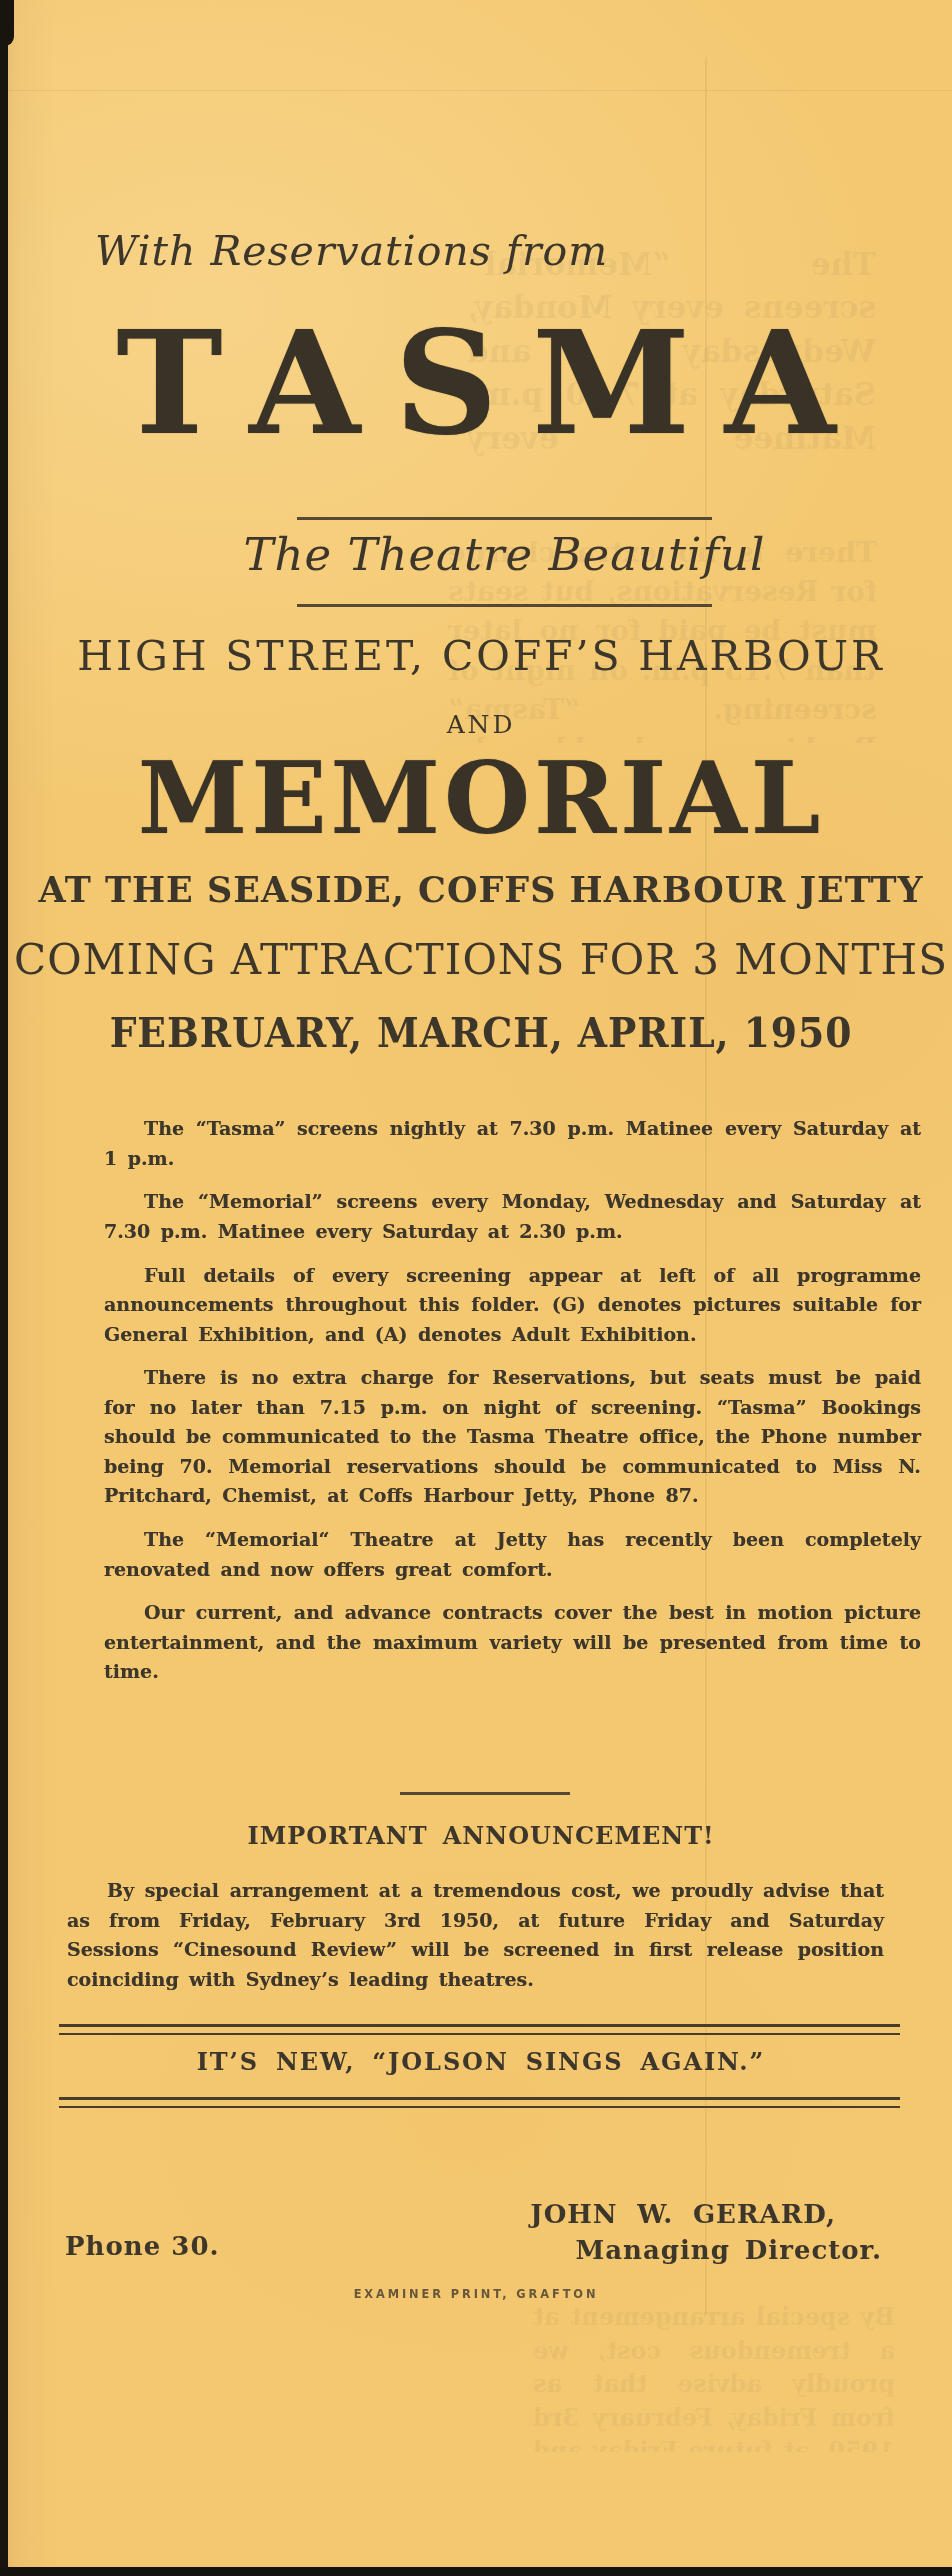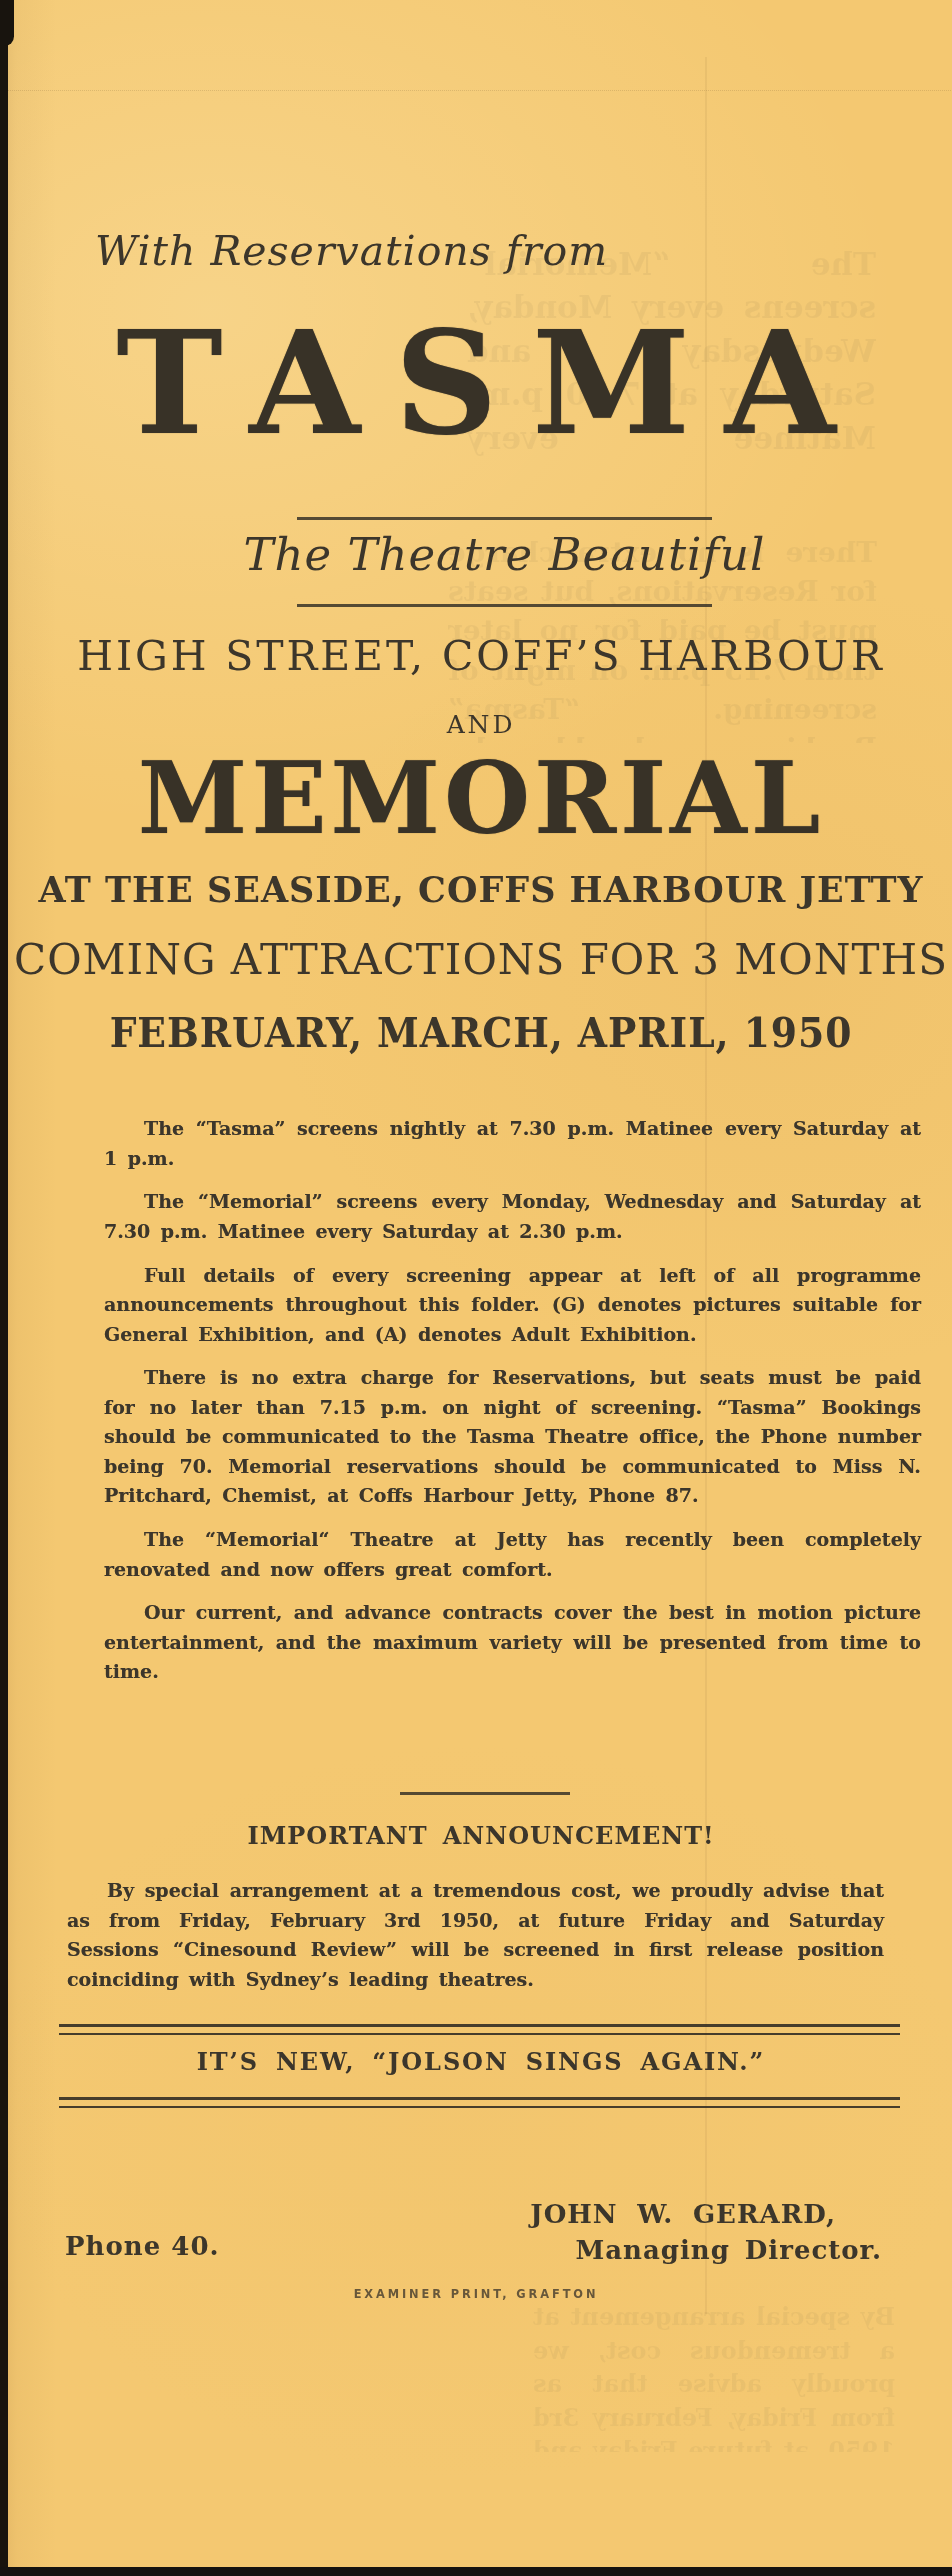--- a/index.html
+++ b/index.html
@@ -124,18 +124,18 @@
     <span class="ln"></span>
       <span class="ln" style="margin-bottom:0;"></span>
   </div>
   <div class="abs banner">IT’S NEW, “JOLSON SINGS AGAIN.”</div>
   <div class="abs double-rule dr-b">
     <span class="ln"></span>
       <span class="ln" style="margin-bottom:0;"></span>
   </div>
 
   <div class="abs sig-name">JOHN W. GERARD,</div>
-  <div class="abs phone-bottom">Phone 40.</div>
+  <div class="abs phone-bottom">Phone 30.</div>
   <div class="abs sig-title">Managing Director.</div>
   <div class="abs printer">EXAMINER PRINT, GRAFTON</div>
 
 </div>
 
 
 </body></html>

